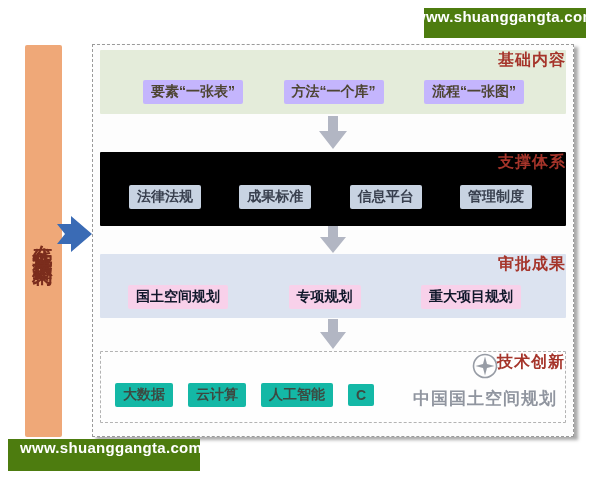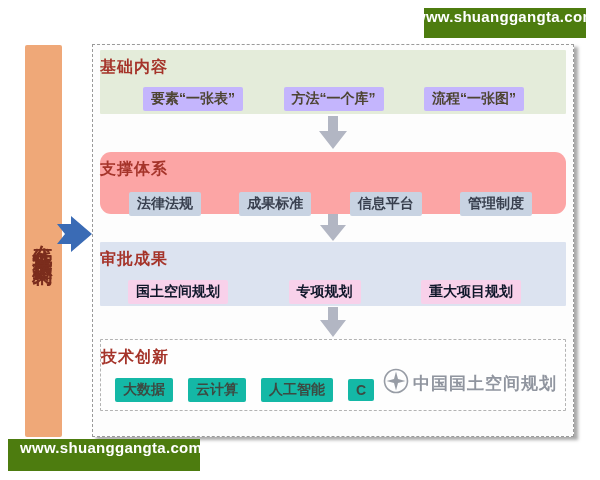--- a/index.html
+++ b/index.html
@@ -35,51 +35,51 @@
   .content{
     position:absolute;left:92px;top:44px;width:482px;height:393px;
     background:#fdfdfd;border:1px dashed #9a9a9a;
     box-shadow:4px 3px 3px rgba(90,90,90,.5);
     box-sizing:border-box;
   }
   .sec{
     margin:0 7px;border-radius:1px;position:relative;
   }
   .sec .sec-title{
-    text-align:left;font-size:16px;font-weight:bold;color:#a5342a;
-    padding-top:7px;letter-spacing:1px;
+    text-align:right;font-size:16px;font-weight:bold;color:#a5342a;
+    letter-spacing:1px;
   }
   .items{
     display:flex;align-items:center;
   }
   .chip{
     font-size:14px;font-weight:bold;color:#41464f;
     padding:3px 8px;border-radius:2px;white-space:nowrap;
   }
   .sec1{margin-top:5px;height:64px;background:#e4ecda;}
   .sec1 .items{justify-content:space-between;padding:9px 42px 0 43px;}
   .sec1 .chip{background:#c4b5fd;color:#4d4432;}
-  .sec2{height:62px;background:#fca5a5;border-radius:11px;}
+  .sec2{height:74px;background:#000000;}
   .sec2 .items{justify-content:space-between;padding:12px 34px 0 29px;}
   .sec2 .chip{background:#c8d3e2;color:#39404f;}
   .sec3{height:64px;background:#dce3f0;}
   .sec3 .items{justify-content:space-between;padding:10px 45px 0 28px;}
   .sec3 .chip{background:#f8d1ea;color:#0f172a;}
   .sec4{height:72px;background:#fefefe;border:1px dashed #b3b3b3;box-sizing:border-box;}
   .sec4 .items{justify-content:flex-start;gap:15px;padding:10px 0 0 14px;}
   .sec4 .chip{background:#14b8a6;color:#3c4a42;}
 
   .arrow-row{display:flex;justify-content:center;align-items:center;}
   .ar1{height:38px;} .ar2{height:28px;} .ar3{height:33px;}
   .down-arrow svg{display:block;}
 
   
   .wm{
     position:absolute;right:8px;bottom:12px;
-    display:flex;align-items:center;gap:4px;pointer-events:none;
+    display:flex;align-items:center;gap:4px;pointer-events:none;flex-direction:column;
   }
   .wm-text{
     font-size:17px;font-weight:bold;color:rgba(125,131,142,.85);
     letter-spacing:1px;white-space:nowrap;
     text-shadow:1px 1px 0 rgba(255,255,255,.8);
   }
 </style>
 </head>
 <body>
 

